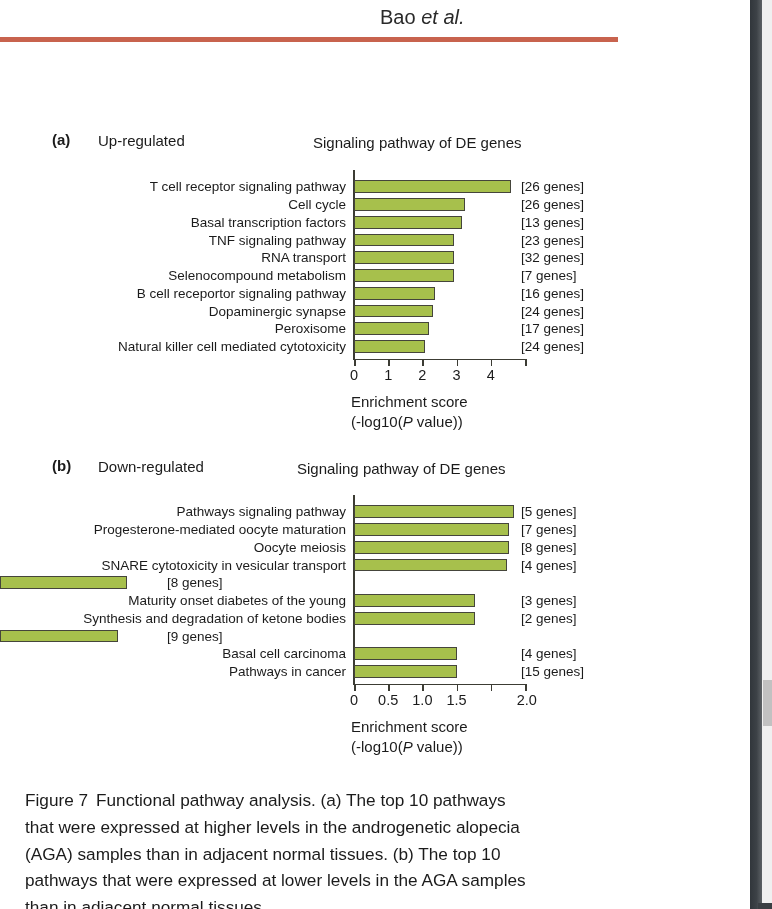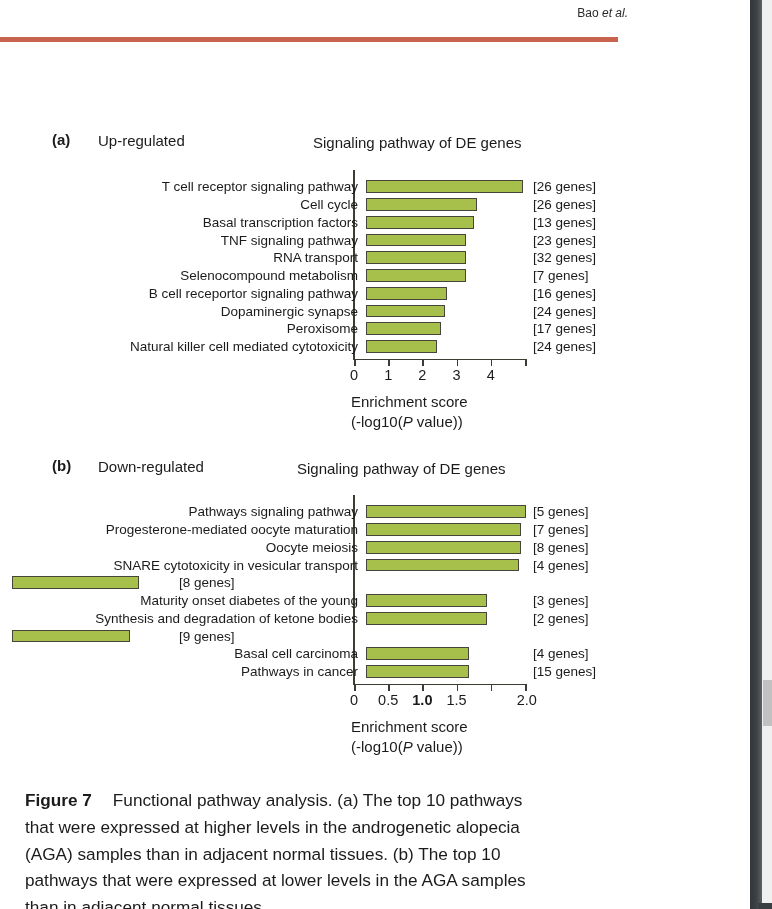--- a/index.html
+++ b/index.html
@@ -4,33 +4,33 @@
 <style>
   * { margin:0; padding:0; box-sizing:border-box; }
   html,body { background:#ffffff; }
   .page {
     position:relative; width:772px; height:909px; overflow:hidden;
     background:#ffffff; font-family:"Liberation Sans", sans-serif; color:#1b1b1b;
   }
   
   .running-head {
     position:absolute; top:6px; left:380px; width:248px;
-    text-align:right; font-size:12px; color:#2a2a2a;
+    text-align:left; font-size:20px; color:#2a2a2a;
   }
   .running-head i { font-style:italic; }
   .head-rule {
     position:absolute; top:37px; left:0; width:618px; height:5px;
     background:var(--rule,#c8634e);
   }
   
   .panel-letter { position:absolute; left:52px; font-size:15px; font-weight:bold; white-space:nowrap; }
   .panel-label  { position:absolute; left:98px; font-size:15px; white-space:nowrap; }
   .chart-title  { position:absolute; font-size:15px; white-space:nowrap; }
   
-  .rows { position:absolute; left:12px; width:640px; }
+  .rows { position:absolute; left:0; width:640px; }
   .row { display:flex; align-items:center; height:17.75px; }
   .row-label {
     width:354px; padding-right:8px; text-align:right;
     font-size:13.5px; white-space:nowrap; color:#1b1b1b;
   }
   .bar-track { position:relative; width:162px; height:100%; }
   .bar {
     position:absolute; left:0; top:2.4px; height:12.8px;
     background:var(--bar-fill,#a7c04c);
     border:1.6px solid var(--bar-border,#45453b);
@@ -45,21 +45,21 @@
     border-top:1.6px solid var(--axis,#3c3c34);
   }
   .tick { position:absolute; top:0; width:1.5px; height:6px; background:var(--axis,#3c3c34); }
   .tick-labels { position:absolute; left:354px; width:190px; height:16px; font-size:14.5px; }
   .tick-labels span { position:absolute; transform:translateX(-50%); white-space:nowrap; }
   .axis-title { position:absolute; left:351px; font-size:15px; line-height:20px; }
   .axis-title i { font-style:italic; }
   
   .caption { position:absolute; left:25px; top:787px; width:700px; font-size:17.2px; line-height:26.8px; color:#1b1b1b; }
   .caption .cap-line { white-space:nowrap; }
-  .caption b { font-weight:bold; margin-right:21px; }
+  .caption b { font-weight:normal; margin-right:8px; }
   
   .page-edge {
     position:absolute; top:0; right:10px; width:12px; height:909px;
     background:linear-gradient(90deg,#31363b 0%,#3d4247 55%,#5c6165 100%);
   }
   .scroll-track { position:absolute; top:0; right:0; width:10px; height:909px; background:#f0f0f0; }
   .scroll-thumb { position:absolute; top:680px; right:0; width:9px; height:46px; background:#c1c1c1; }
   .scroll-endmark { position:absolute; top:903px; right:0; width:14px; height:6px; background:#3a3f43; }
 </style>
 </head>
@@ -249,21 +249,21 @@
         <div class="tick" style="left: 0px;"></div>
         <div class="tick" style="left: 34.2px;"></div>
         <div class="tick" style="left: 68.4px;"></div>
         <div class="tick" style="left: 102.6px;"></div>
         <div class="tick" style="left: 136.8px;"></div>
         <div class="tick" style="left: 171px;"></div>
       </div>
     <div class="tick-labels" style="top:691.5px">
         <span style="left: 0px;">0</span>
         <span style="left: 34.2px;">0.5</span>
-        <span style="left: 68.4px; font-weight: bold;">1.0</span>
+        <span style="left: 68.4px;">1.0</span>
         <span style="left: 102.6px;">1.5</span>
         <span style="left: 136.8px; margin-left: 36px;">2.0</span>
       </div>
     <div class="axis-title" style="top:717px">
       <div>Enrichment score</div>
       <div><span>(-log10(</span><i>P</i><span> value))</span></div>
     </div>
   </div>
 
   <div class="caption">

